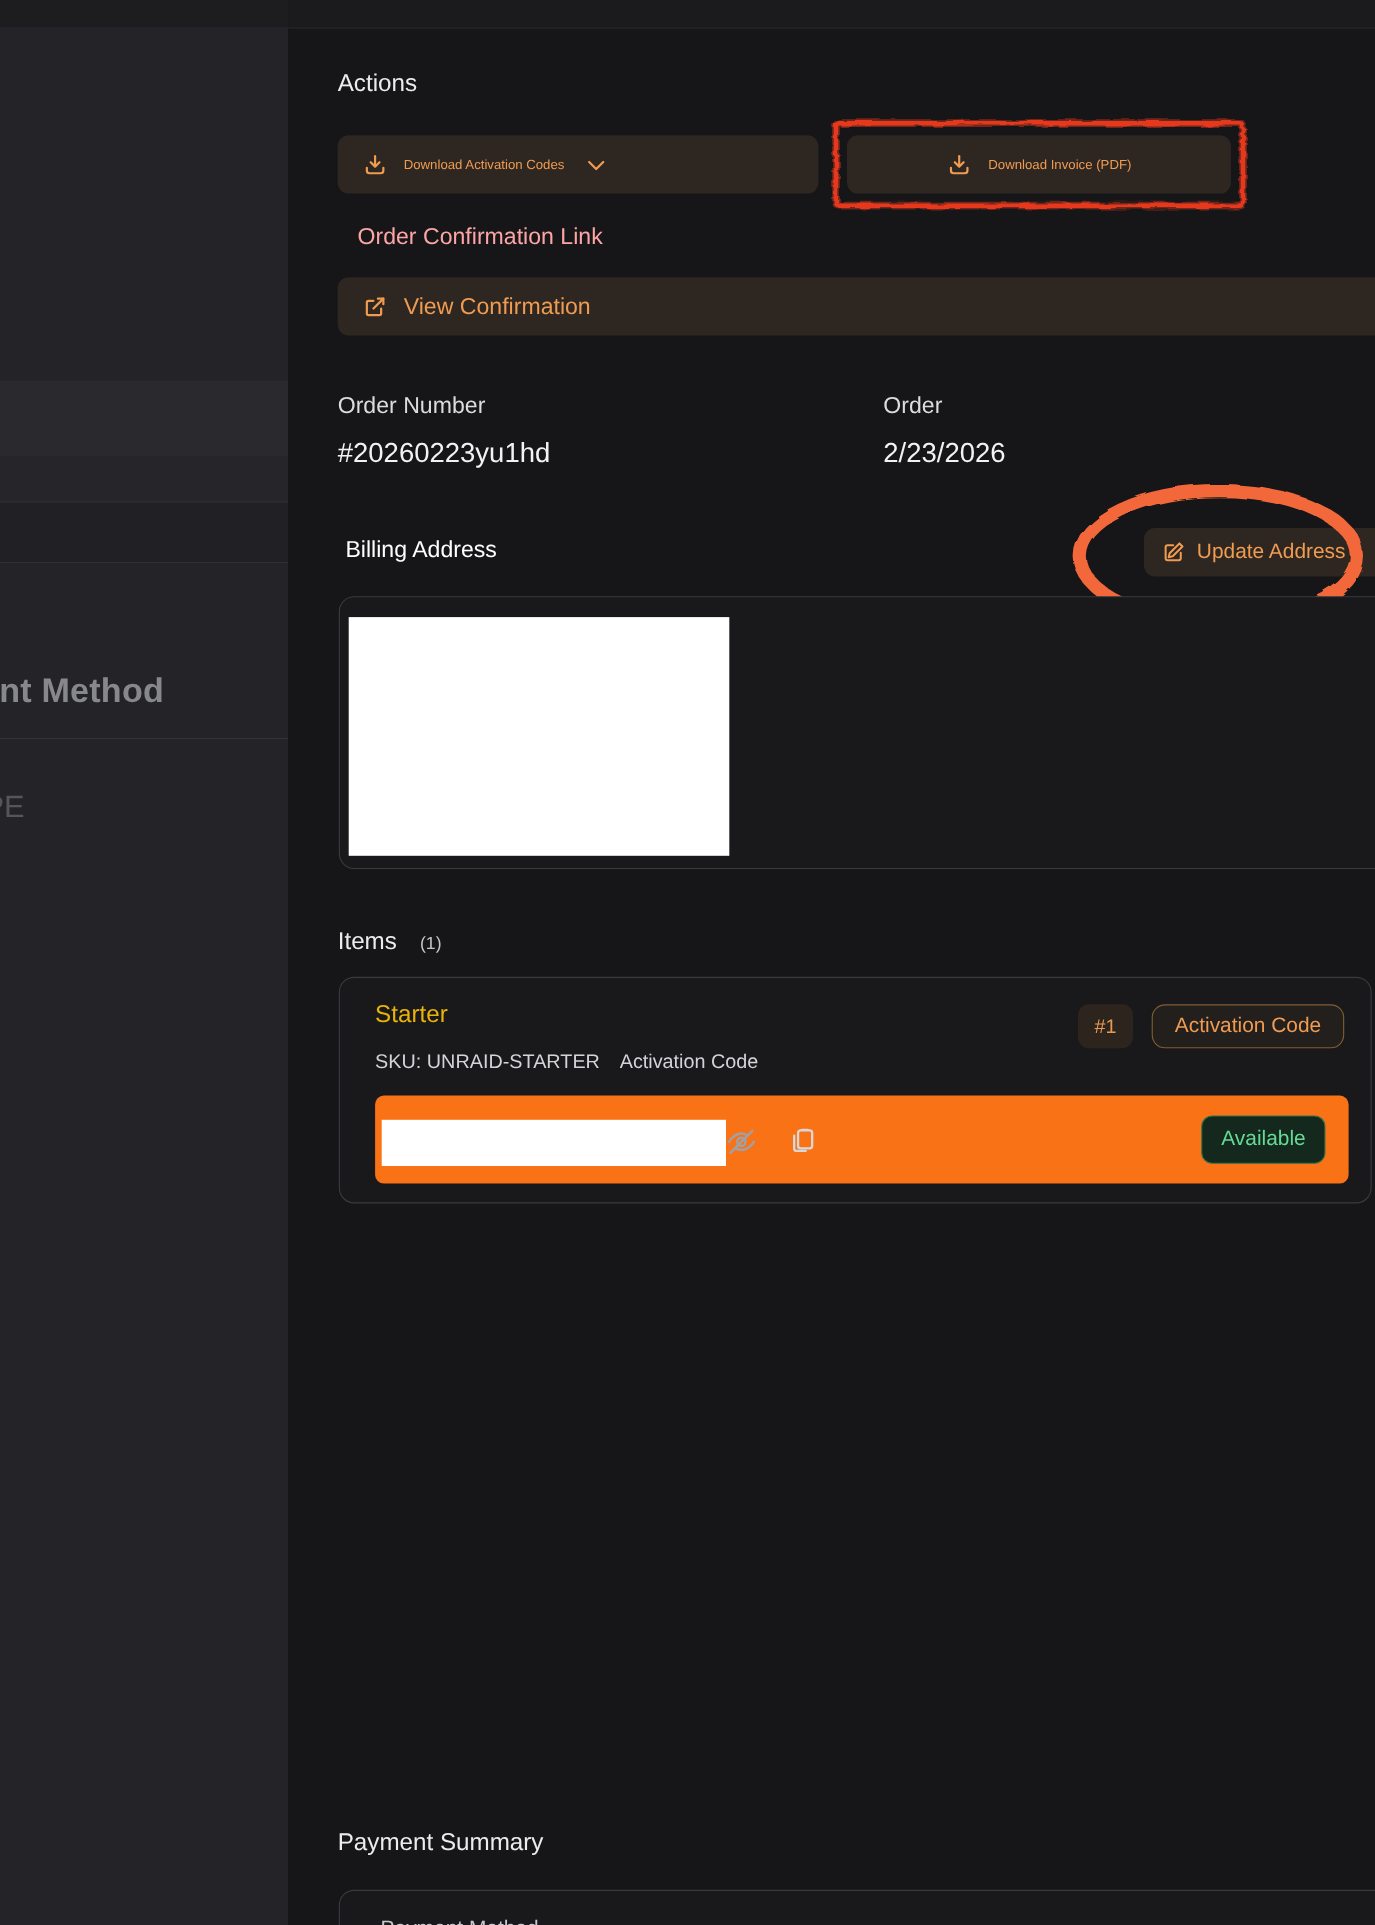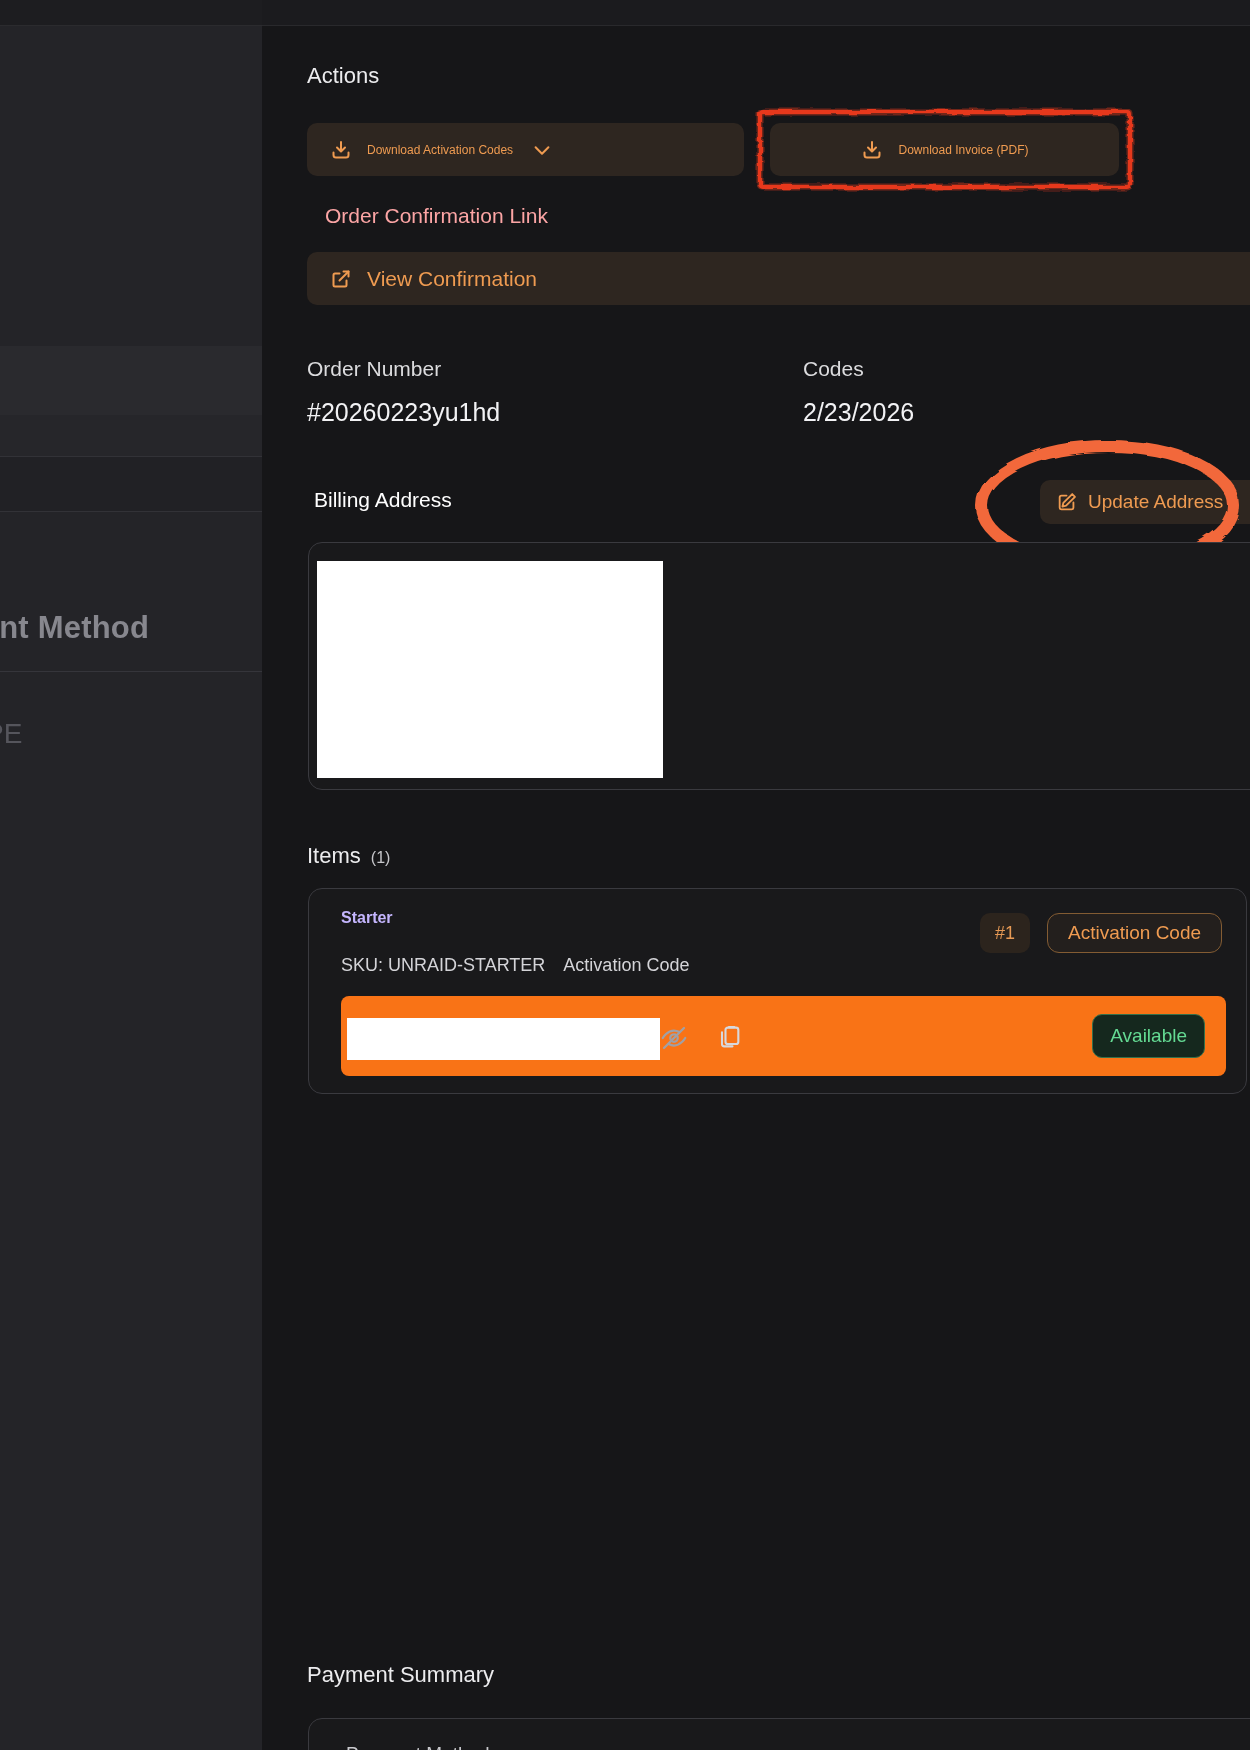--- a/index.html
+++ b/index.html
@@ -60,24 +60,24 @@
   .meta-value { position:absolute; font-size:25px; font-weight:400; color:#f2f2f4; }
 
   
   .card {
     position:absolute; background:#19191b;
     border:1px solid #3a3a3f; border-radius:14px;
   }
   .redacted { position:absolute; background:#ffffff; }
 
   
-  .items-head { position:absolute; display:flex; align-items:baseline; gap:10px; }
+  .items-head { position:absolute; display:flex; align-items:baseline; gap:21px; }
   .items-count { font-size:16px; color:#c6c6ca; font-weight:400; }
 
-  .item-title { position:absolute; left:32px; top:20px; font-size:16px; font-weight:700; color:#c4b5fd; }
+  .item-title { position:absolute; left:32px; top:20px; font-size:22px; font-weight:400; color:#eab308; }
   .badge-index {
     position:absolute; left:671px; top:24px; height:40px; padding:0 15px;
     display:flex; align-items:center; background:#2c241d; color:#e79a55;
     border-radius:10px; font-size:18px;
   }
   .badge-type {
     position:absolute; left:738px; top:24px; height:40px; padding:0 20px;
     display:flex; align-items:center; color:#ef9b51;
     border:1.5px solid #835c33; background:rgba(231,154,85,0.05);
     border-radius:12px; font-size:19px;
@@ -162,21 +162,21 @@
   <button class="btn" style="left:45px; top:252px; width:955px; font-size:21px; border-radius:10px 0 0 10px;">
     <svg width="24" height="24" viewBox="0 0 24 24" fill="none" stroke="#ef9b51" stroke-width="2" stroke-linecap="round" stroke-linejoin="round">
       <path d="M14.5 4.5h5v5"></path>
         <path d="M19.5 4.5l-9 9"></path>
         <path d="M17.5 13.5v4.5a1.5 1.5 0 0 1-1.5 1.5H6a1.5 1.5 0 0 1-1.5-1.5V8A1.5 1.5 0 0 1 6 6.5h4.5"></path>
     </svg>
     <span>View Confirmation</span>
   </button>
 
   <div class="h-label" style="left:45px; top:357px;">Order Number</div>
-  <div class="h-label" style="left:541px; top:357px;">Codes</div>
+  <div class="h-label" style="left:541px; top:357px;">Order</div>
   <div class="meta-value" style="left:45px; top:398px;">#20260223yu1hd</div>
   <div class="meta-value" style="left:541px; top:398px;">2/23/2026</div>
 
   <div class="h-label" style="left:52px; top:488px; color:#ffffff;">Billing Address</div>
 
   <button class="btn btn-small" style="left:778px; top:480px; width:235px;">
     <svg width="22" height="22" viewBox="0 0 24 24" fill="none" stroke="#ef9b51" stroke-width="2" stroke-linecap="round" stroke-linejoin="round">
       <path d="M11.5 5H6a2 2 0 0 0-2 2v11a2 2 0 0 0 2 2h11a2 2 0 0 0 2-2v-5.5"></path>
       <path d="M17.7 3.3l3 3L11 16l-4 1 1-4z"></path>
     </svg>

